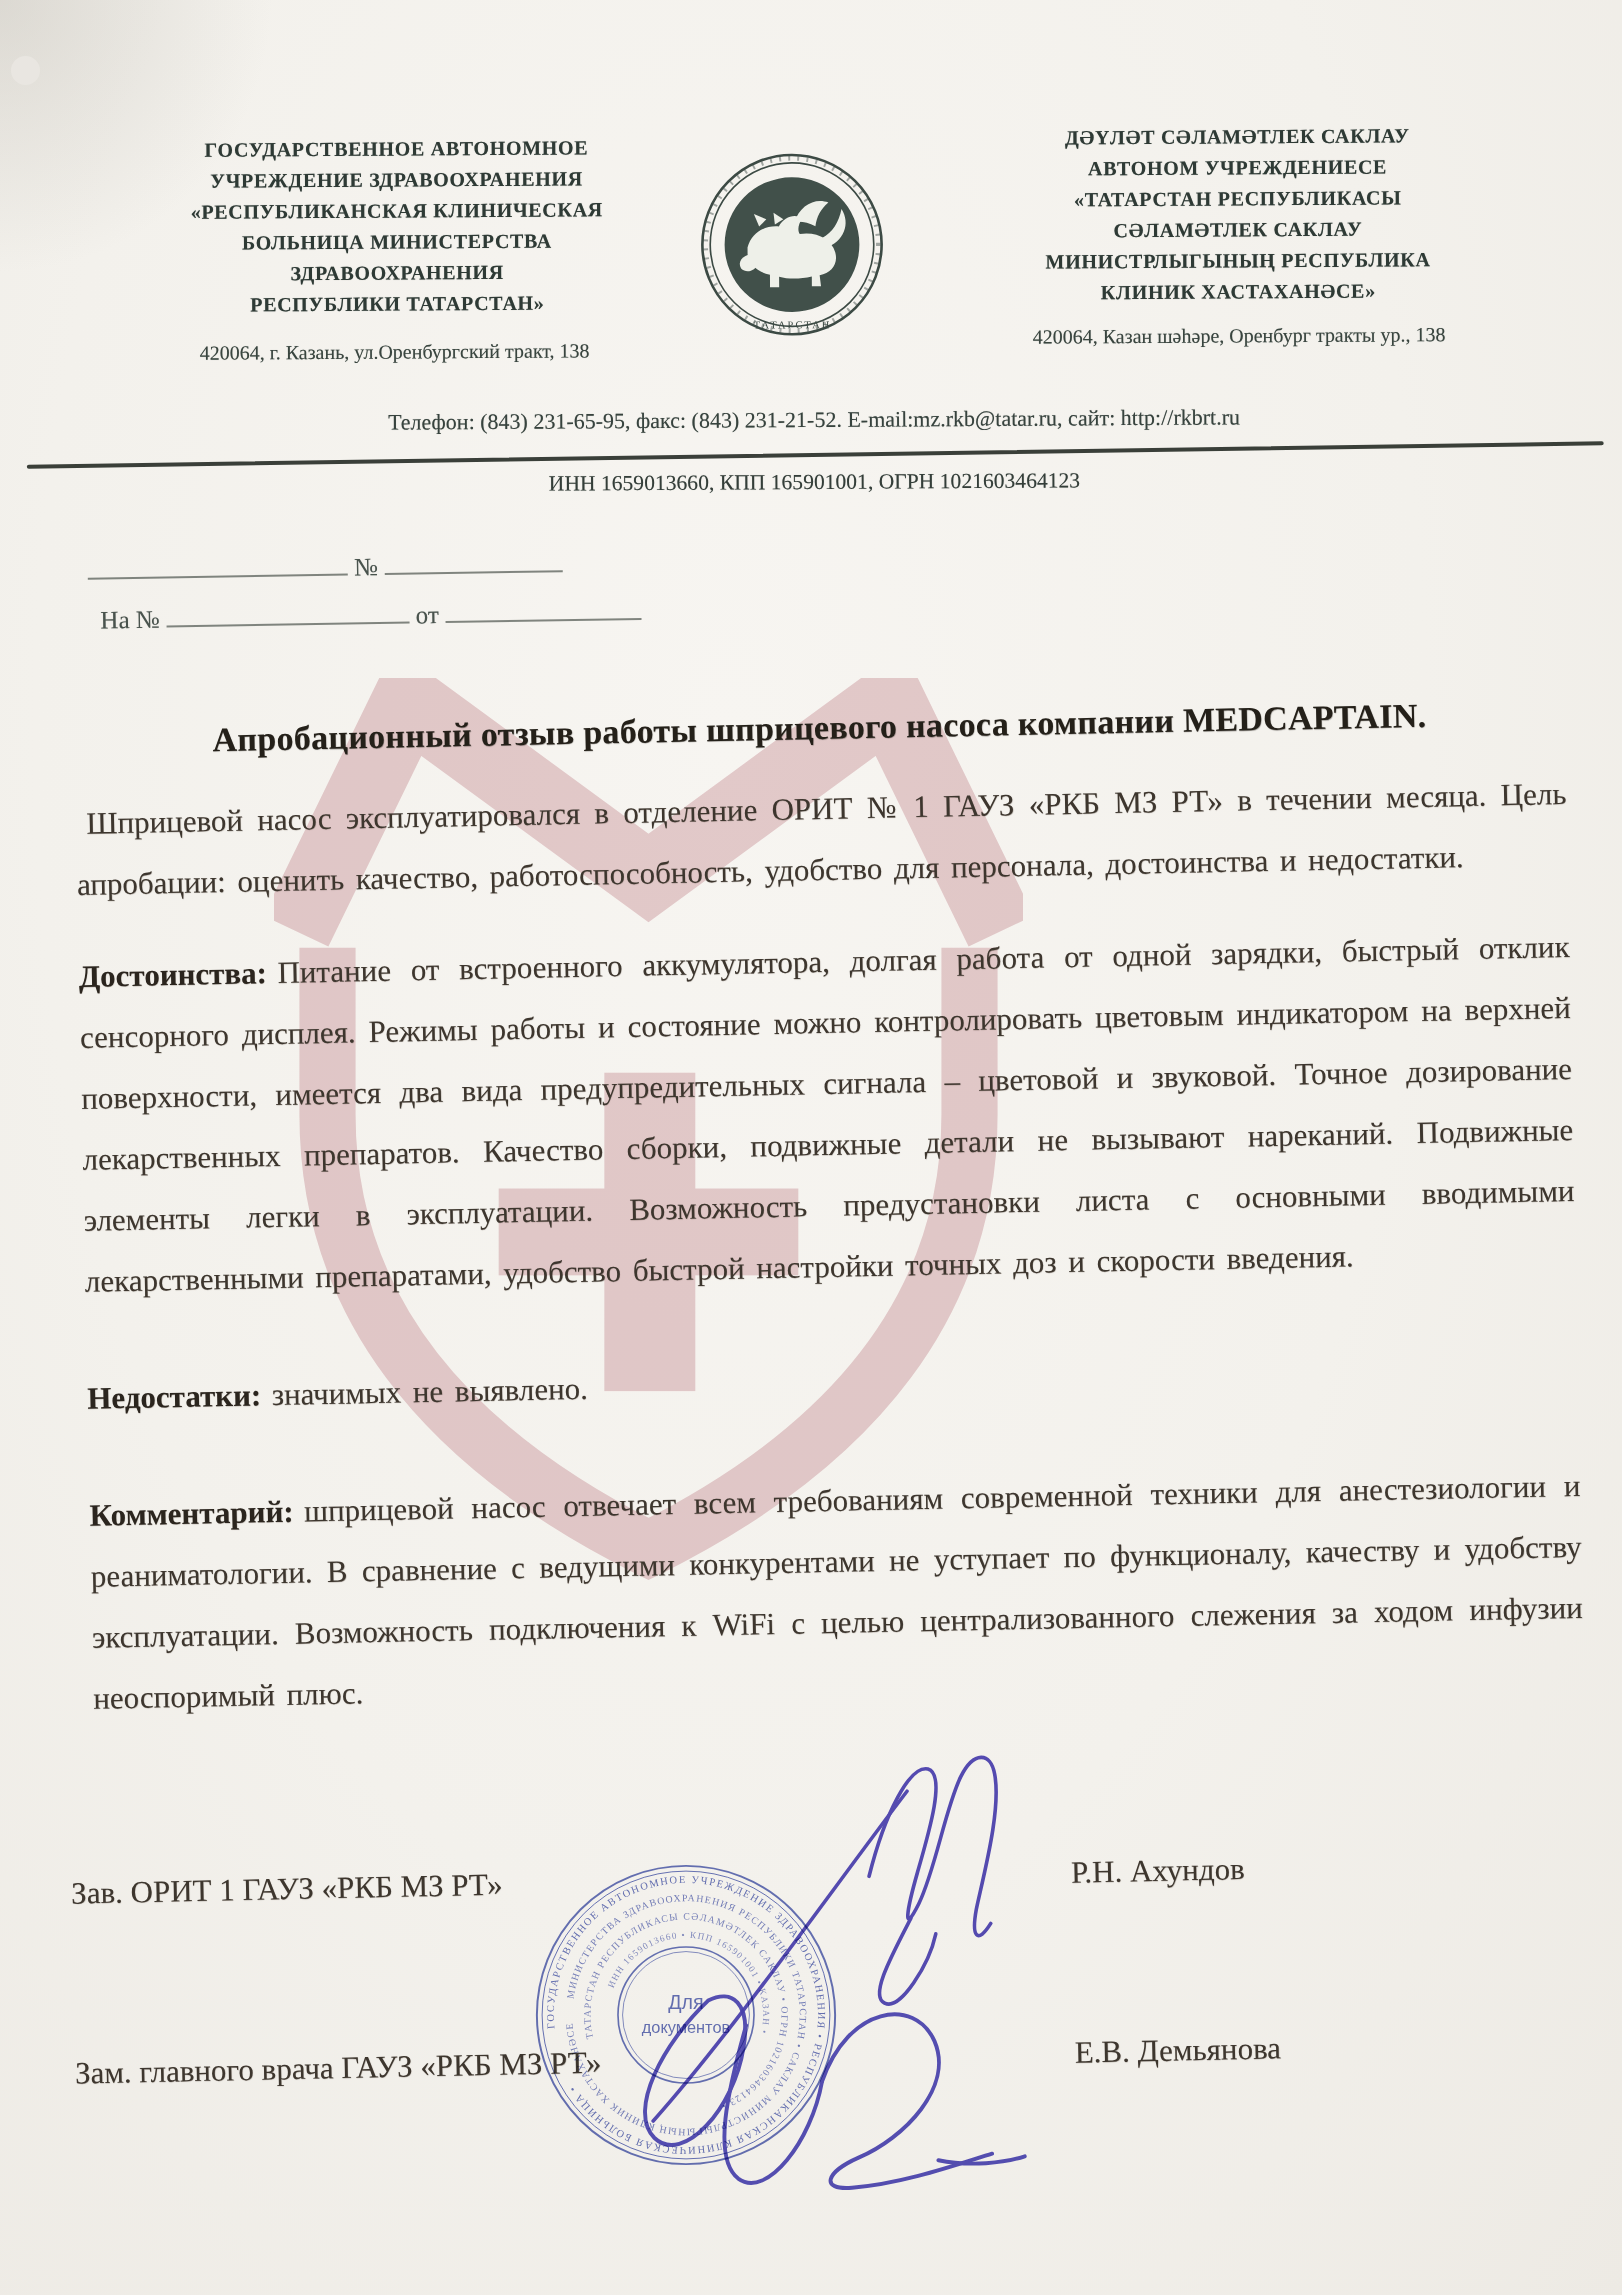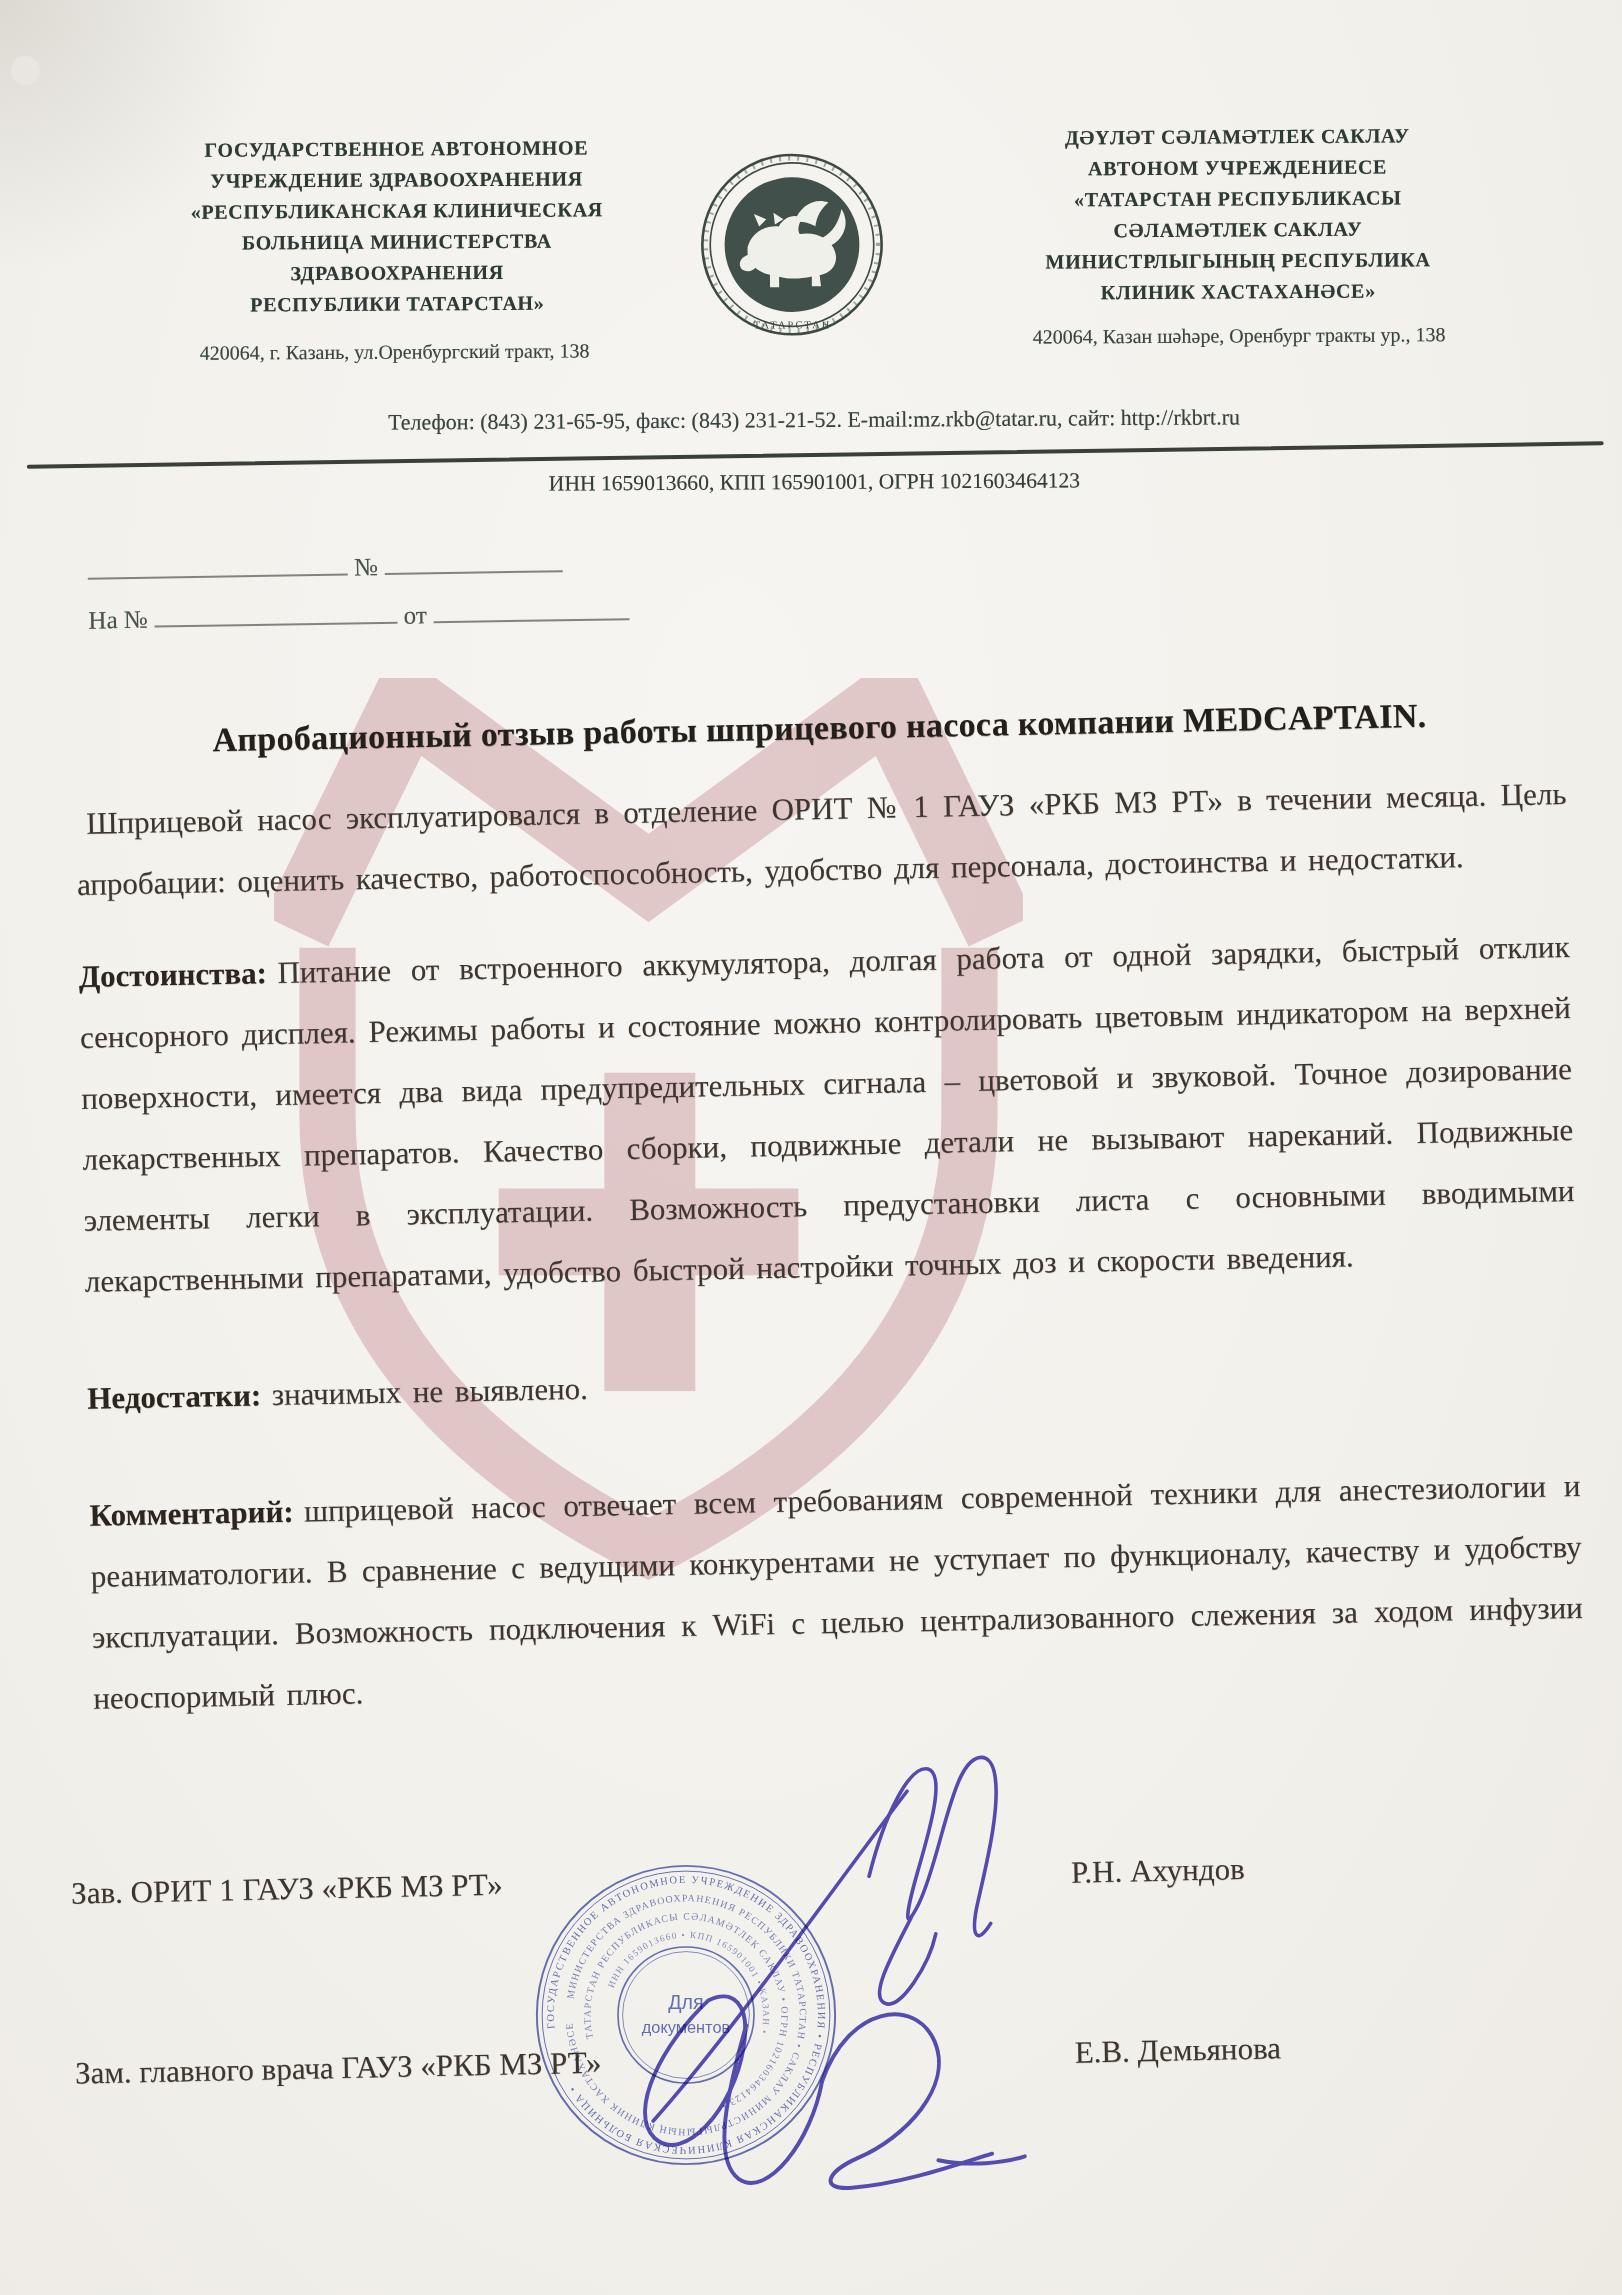--- a/index.html
+++ b/index.html
@@ -150,21 +150,21 @@
     <div class="contacts">Телефон: (843) 231-65-95, факс: (843) 231-21-52. E-mail:mz.rkb@tatar.ru, сайт: http://rkbrt.ru</div>
     <div class="rule"></div>
     <div class="requisites">ИНН 1659013660, КПП 165901001, ОГРН 1021603464123</div>
   </div>
 
   <div class="refblock">
     <div class="refrow">
       <span class="uline" style="width:260px"></span><span class="refword">№</span><span class="uline" style="width:178px"></span>
     </div>
     <div class="refrow" style="margin-top:7.9px">
-      <span class="refword" style="margin-left:0">На №</span><span class="uline" style="width:243px"></span><span class="refword">от</span><span class="uline" style="width:196px"></span>
+      <span class="refword" style="margin-left:12px">На №</span><span class="uline" style="width:243px"></span><span class="refword">от</span><span class="uline" style="width:196px"></span>
     </div>
   </div>
 
   <div class="bodytext">
     <div class="doc-title">Апробационный отзыв работы шприцевого насоса компании MEDCAPTAIN.</div>
 
     <p class="para">
       <b class="lead"></b><span>Шприцевой насос эксплуатировался в отделение ОРИТ № 1 ГАУЗ «РКБ МЗ РТ» в течении месяца. Цель апробации: оценить качество, работоспособность, удобство для персонала, достоинства и недостатки.</span>
     </p>
 

